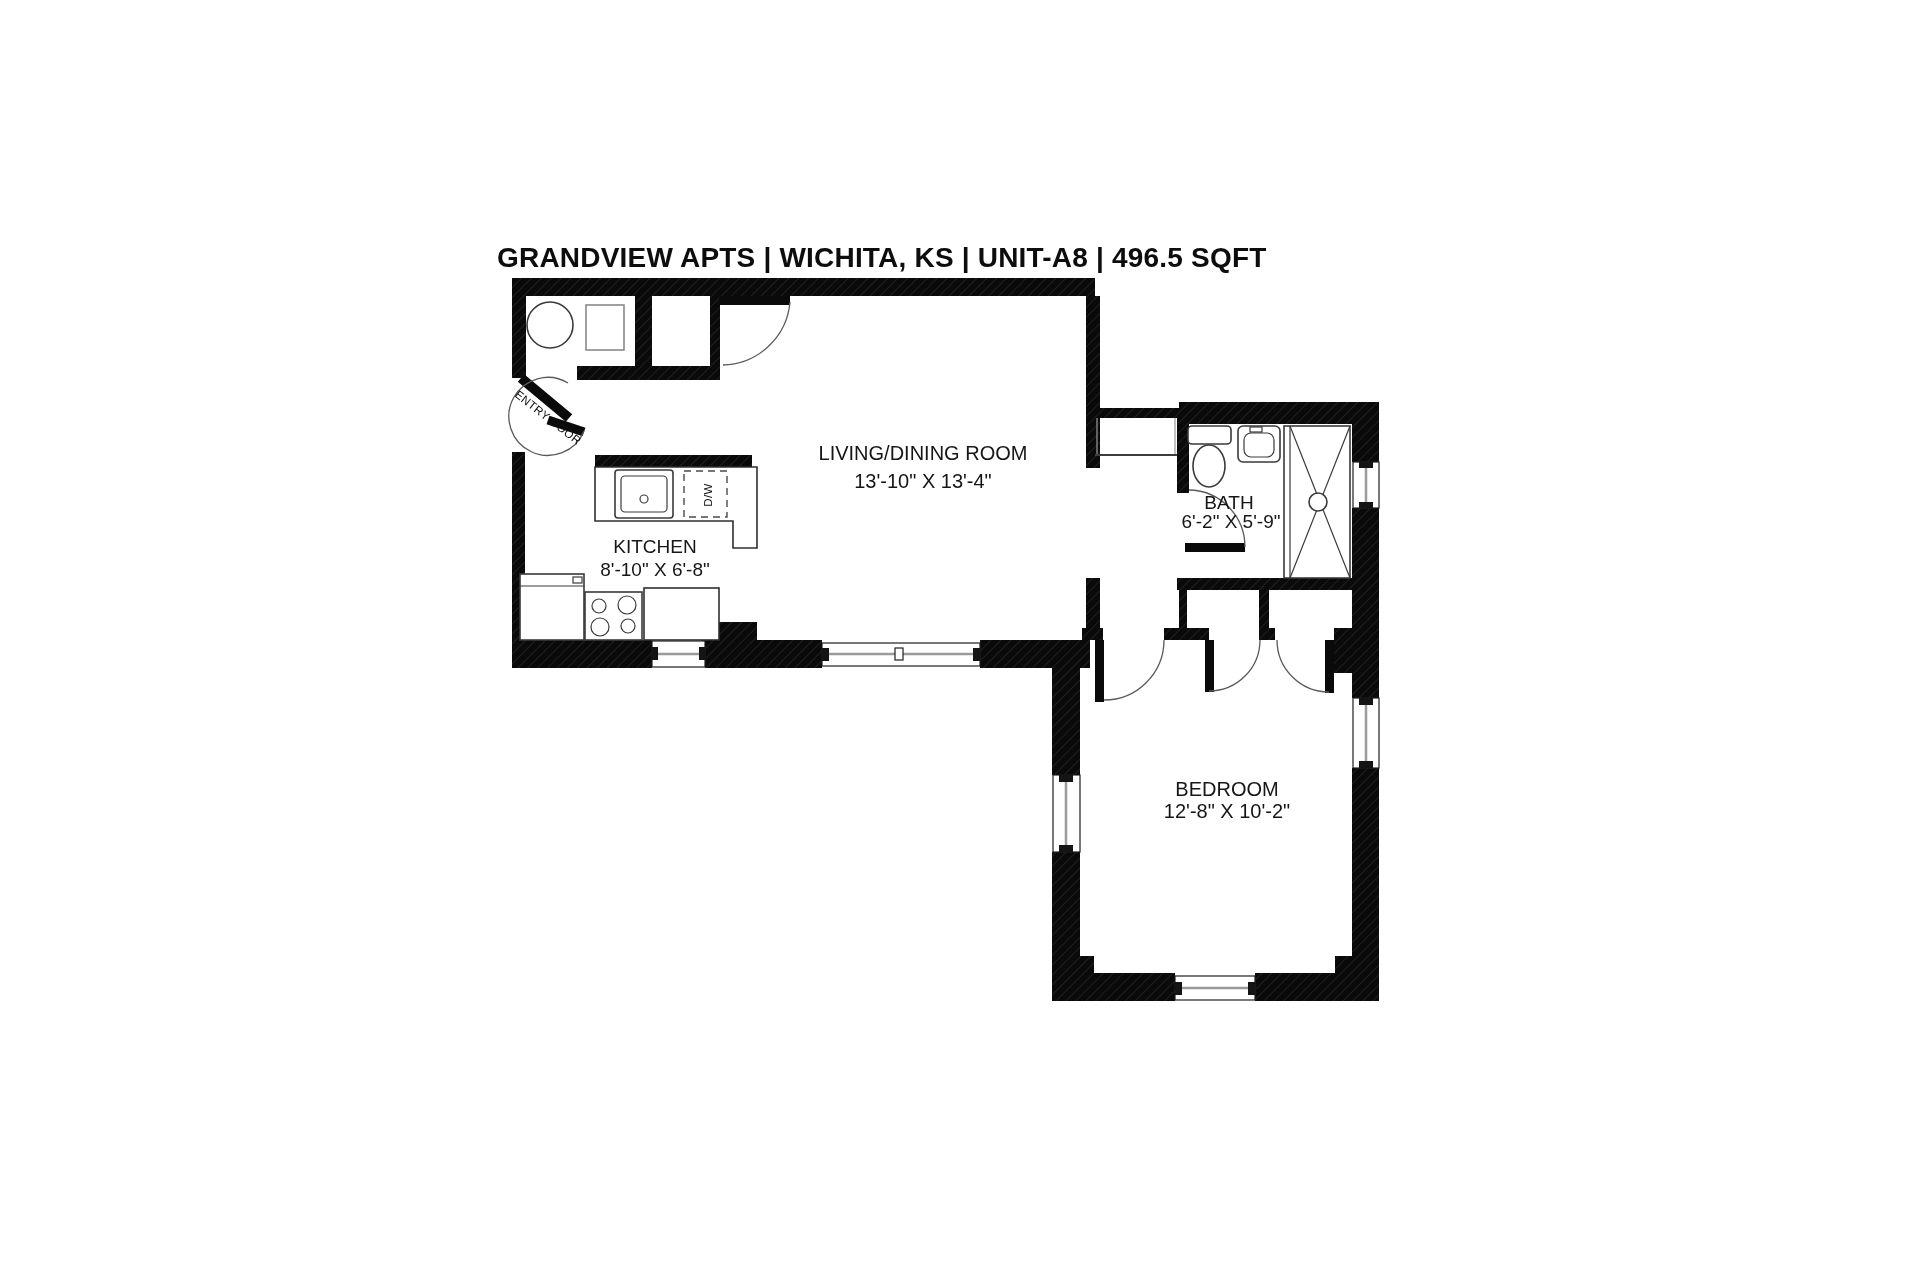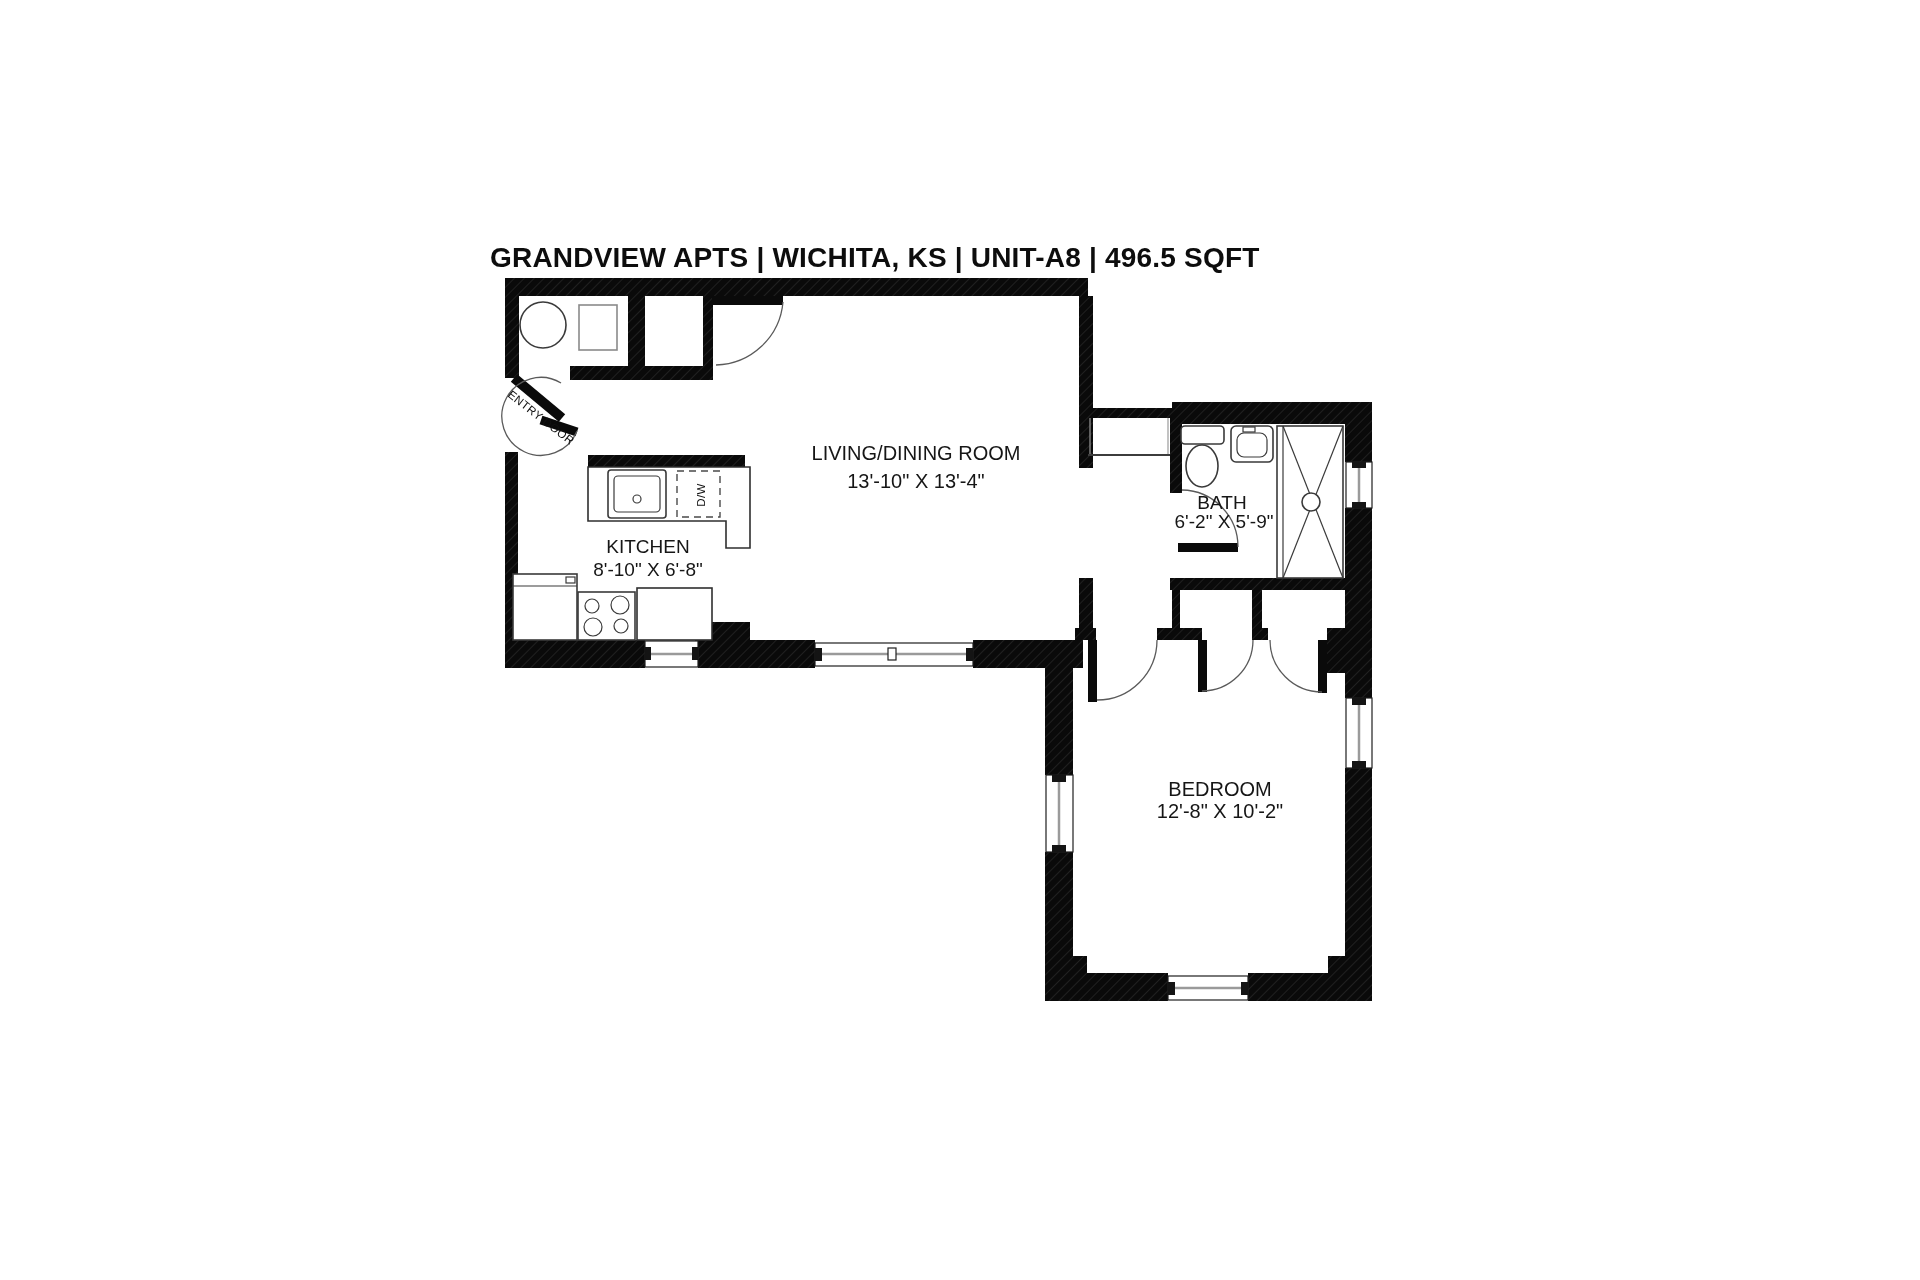--- a/index.html
+++ b/index.html
@@ -9,20 +9,21 @@
     width: 1920px;
     height: 1280px;
     overflow: hidden;
     font-family: "Liberation Sans", sans-serif;
   }
   .page {
     position: relative;
     width: 1726px;
     height: 1280px;
     background: #ffffff;
+    margin-left: 7px;
   }
   svg { display: block; }
   .wall { fill: url(#wallhatch); stroke: none; }
   .fixture { fill: #ffffff; stroke: #3a3a3a; stroke-width: 1.6; }
   .fixture-light { fill: #ffffff; stroke: #8a8a8a; stroke-width: 1.6; }
   .fixture-thin { fill: none; stroke: #3a3a3a; stroke-width: 1.2; }
   .counter { fill: #ffffff; stroke: #2f2f2f; stroke-width: 1.6; }
   .dashed { fill: #ffffff; stroke: #4a4a4a; stroke-width: 1.4; stroke-dasharray: 7 5; }
   .door-arc { fill: none; stroke: #5a5a5a; stroke-width: 1.3; }
   .door-leaf { fill: #0a0a0a; }

